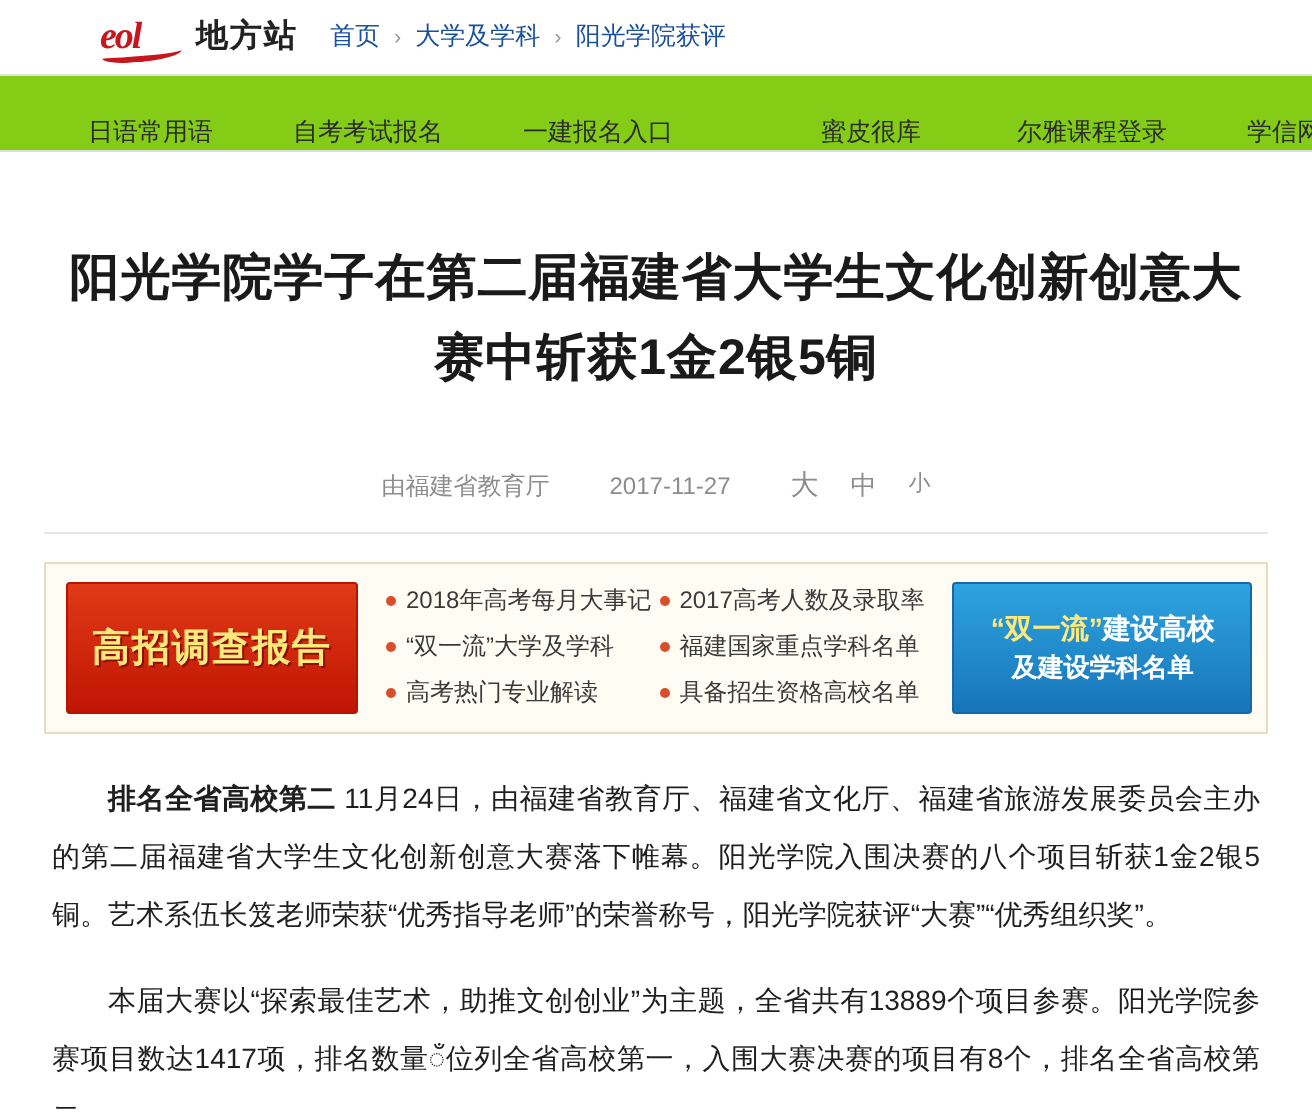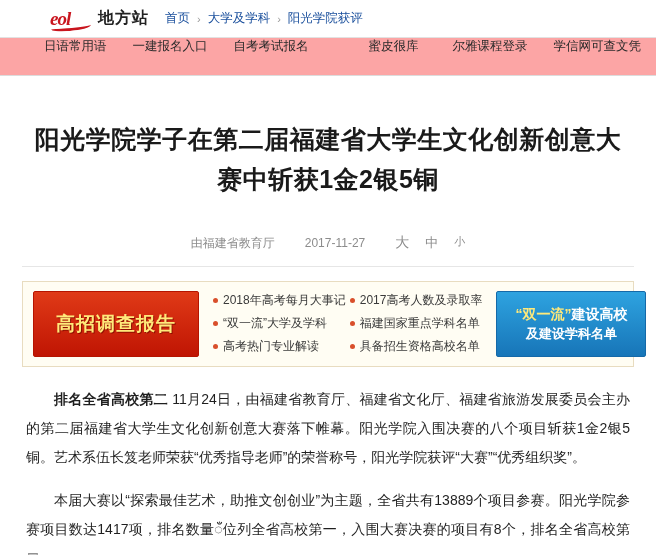--- a/index.html
+++ b/index.html
@@ -73,24 +73,24 @@
     color: #999;
     padding: 0 5px;
     font-size: 11px;
   }
 
   
   .subbar {
     height: 38px;
     border-bottom: 1px solid #dcdcdc;
     display: flex;
-    align-items: flex-start;
-    background: #fca5a5;
+    align-items: flex-end;
+    background: #84cc16;
     padding-left: 44px;
-    gap: 0;
+    gap: 14px;
   }
   .subbar .item {
     color: #2b2b2b;
     font-size: 12.5px;
     padding: 0 26px 0 0;
     white-space: nowrap;
     text-decoration: none;
   }
   .subbar .item:nth-child(3) { padding-right: 60px; }
   .subbar .item:nth-child(4) { padding-right: 34px; }
@@ -133,21 +133,21 @@
   .promo {
     border: 1px solid #e8dcc0;
     background: #fffdf3;
     height: 86px;
     display: flex;
     align-items: center;
     padding: 6px 10px;
     gap: 10px;
   }
   .promo-left {
-    width: 166px;
+    width: 146px;
     height: 66px;
     background: linear-gradient(#e03a17, #c01503);
     border: 1px solid #b51400;
     border-radius: 2px;
     display: flex;
     align-items: center;
     justify-content: center;
     flex: none;
   }
   .promo-left span {
@@ -228,22 +228,22 @@
     <a href="#">首页</a>
     <span class="sep">›</span>
     <a href="#">大学及学科</a>
     <span class="sep">›</span>
     <a href="#">阳光学院获评</a>
   </div>
 </div>
 
 <div class="subbar">
   <a class="item" href="#">日语常用语</a>
+  <a class="item" href="#">自考考试报名</a>
   <a class="item" href="#">一建报名入口</a>
-  <a class="item" href="#">自考考试报名</a>
   <a class="item" href="#">蜜皮很库</a>
   <a class="item" href="#">尔雅课程登录</a>
   <a class="item" href="#">学信网可查文凭</a>
 </div>
 
 <div class="article">
 
   <h1 class="headline">阳光学院学子在第二届福建省大学生文化创新创意大赛中斩获1金2银5铜</h1>
 
   <div class="meta">

